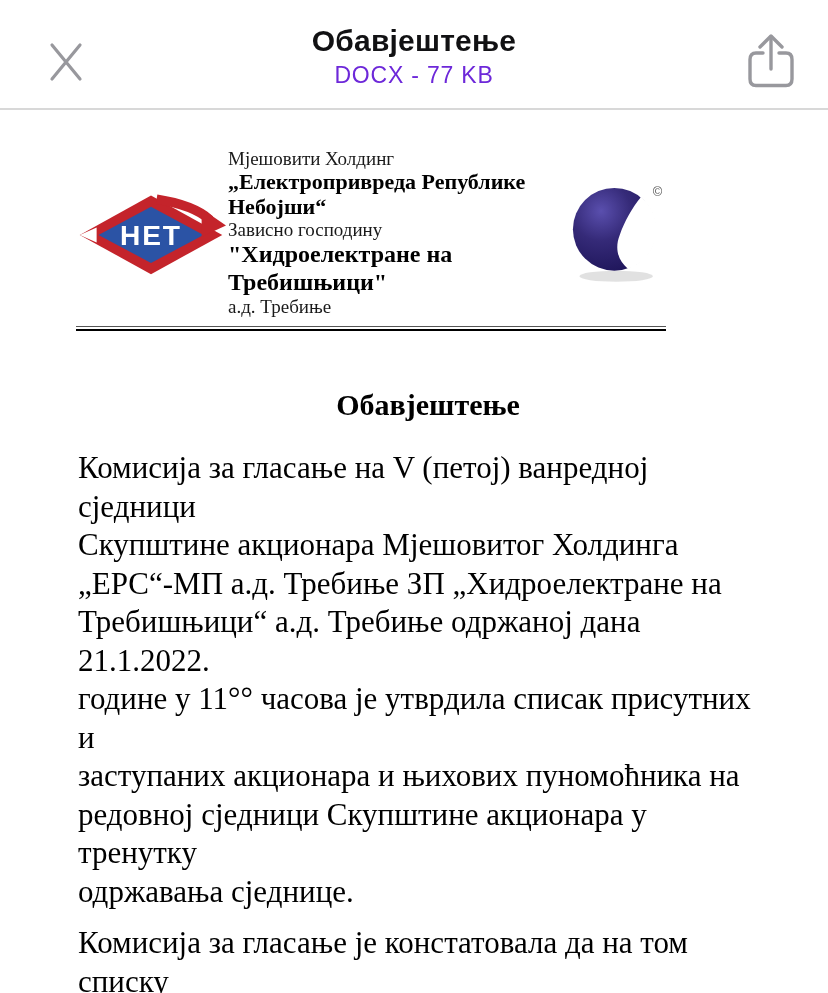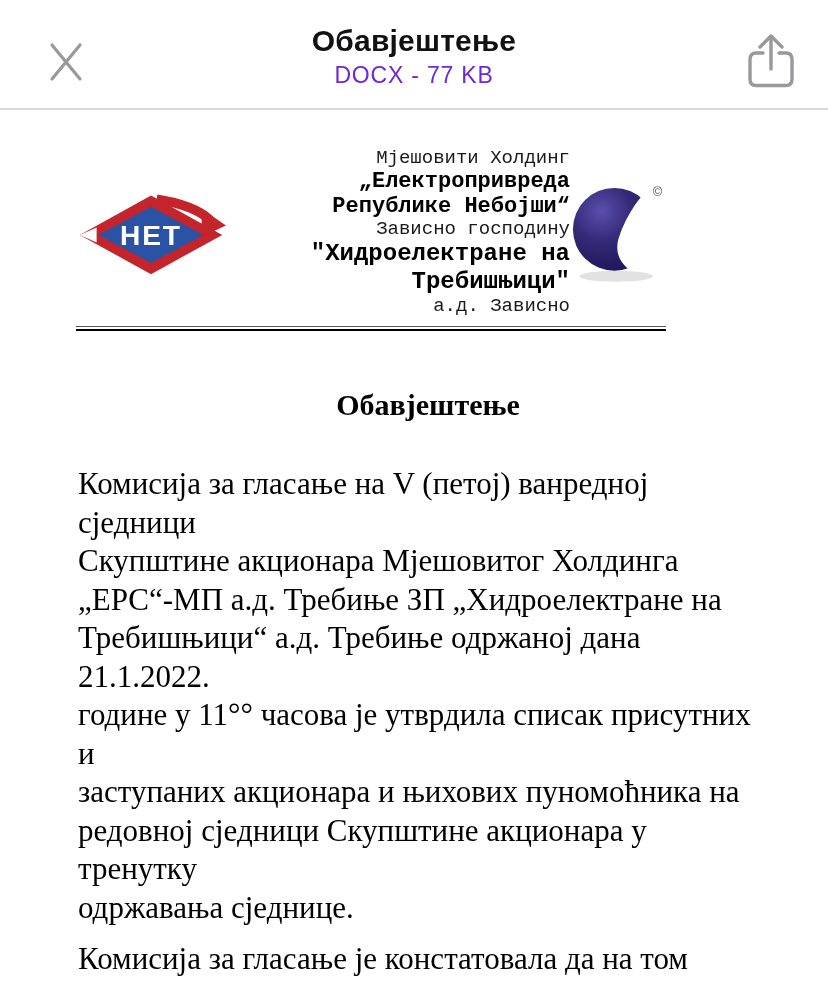--- a/index.html
+++ b/index.html
@@ -28,34 +28,34 @@
   .close-btn{left:44px;top:40px;width:44px;height:44px;}
   .share-btn{right:30px;top:32px;width:54px;height:58px;}
   
   .doc{
     position:relative;background:#ffffff;
     font-family:"Liberation Serif","DejaVu Serif",serif;color:#000;
   }
   .letterhead{
     margin:38px 0 0 76px;width:588px;display:flex;align-items:center;
   }
-  .lh-center{flex:1;text-align:right;padding:0 2px;font-family:Liberation Mono, monospace;}
+  .lh-center{flex:1;text-align:left;padding:0 2px;}
   .lh-line{font-size:19px;line-height:21px;color:#1a1a1a;}
   .lh-bold{font-size:22px;line-height:25px;font-weight:bold;}
   .lh-bold-lg{font-size:24px;line-height:28px;font-weight:bold;}
   .lh-rule{
     margin:9px 0 0 76px;width:590px;height:2px;
     border-top:1px solid #555;border-bottom:2px solid #000;
   }
   .doc-title{
     margin:56px 50px 0 78px;text-align:center;
     font-size:30px;font-weight:bold;line-height:36px;
   }
   .para{
-    margin:42px 50px 0 78px;width:676px;
+    margin:26px 50px 0 78px;width:676px;
     font-size:31px;line-height:38.5px;white-space:pre-line;
   }
   .para.second{margin-top:13px;}
 </style>
 </head>
 <body>
 
 <div class="header">
   <button class="icon-btn close-btn" aria-label="Close">
     <svg width="36" height="42" viewBox="0 0 36 42" fill="none">
@@ -85,21 +85,21 @@
       <path d="M86,14 C112,18 132,26 143,36" stroke="#C4242B" stroke-width="10" fill="none"></path>
       <polygon points="134,24 160,42 134,54" fill="#C4242B"></polygon>
       <text x="80" y="63" text-anchor="middle" fill="#ffffff" font-family="Liberation Sans, DejaVu Sans, sans-serif" font-size="30" font-weight="bold" letter-spacing="2">НЕТ</text>
     </svg>
 
     <div class="lh-center">
       <div class="lh-line">Мјешовити Холдинг</div>
       <div class="lh-bold">„Електропривреда Републике Небојши“</div>
       <div class="lh-line">Зависно господину</div>
       <div class="lh-bold-lg">"Хидроелектране на Требишњици"</div>
-      <div class="lh-line">а.д. Зависно</div>
+      <div class="lh-line">а.д. Требиње</div>
     </div>
 
     <svg width="92" height="104" viewBox="0 0 100 112">
       <defs>
         <radialGradient id="sph" cx="34%" cy="28%" r="80%">
           <stop offset="0%" stop-color="#5a4fae"></stop>
           <stop offset="45%" stop-color="#352a78"></stop>
           <stop offset="100%" stop-color="#1d1458"></stop>
         </radialGradient>
       </defs>

